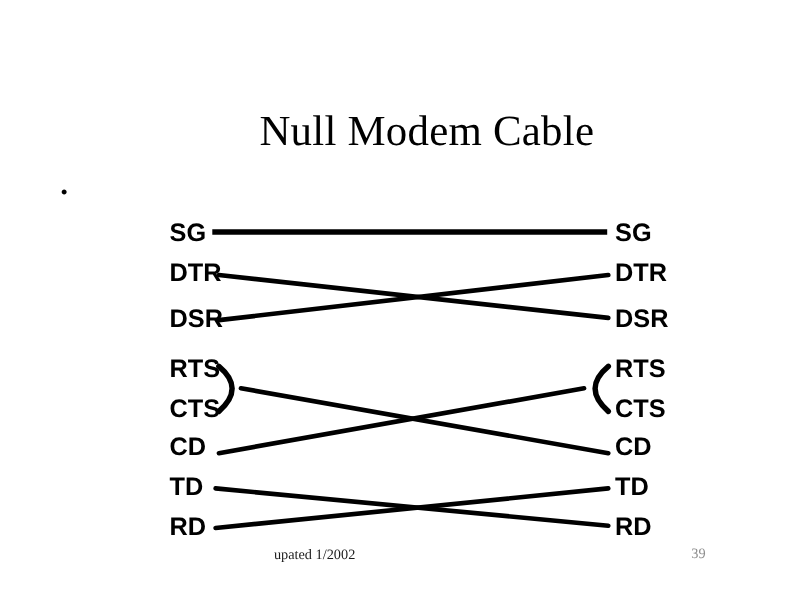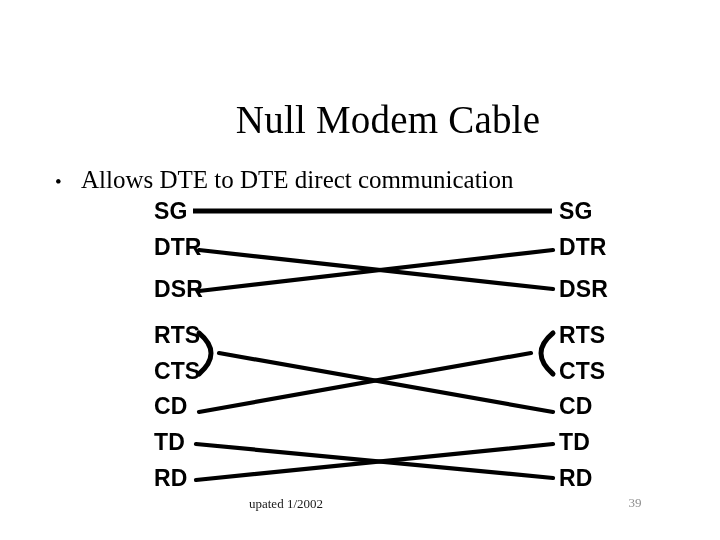--- a/index.html
+++ b/index.html
@@ -122,21 +122,20 @@
 </style>
 </head>
 <body>
 
 <div id="slide">
 
   <h1 id="slide-title">Null Modem Cable</h1>
 
   <div id="bullet-row">
     <span id="bullet-marker">•</span>
-    <span id="bullet-text">Allows DTE to DTE direct communication</span>
   </div>
 
   <div id="diagram">
 
     <svg id="wires" viewBox="0 0 720 540">
 
       <line x1="177" y1="211" x2="536" y2="211" stroke="#000000" stroke-width="5" stroke-linecap="butt"></line>
 
       <line x1="183" y1="250" x2="537" y2="289" stroke="#000000" stroke-width="4.2" stroke-linecap="round"></line>
       <line x1="183" y1="291" x2="537" y2="250" stroke="#000000" stroke-width="4.2" stroke-linecap="round"></line>

